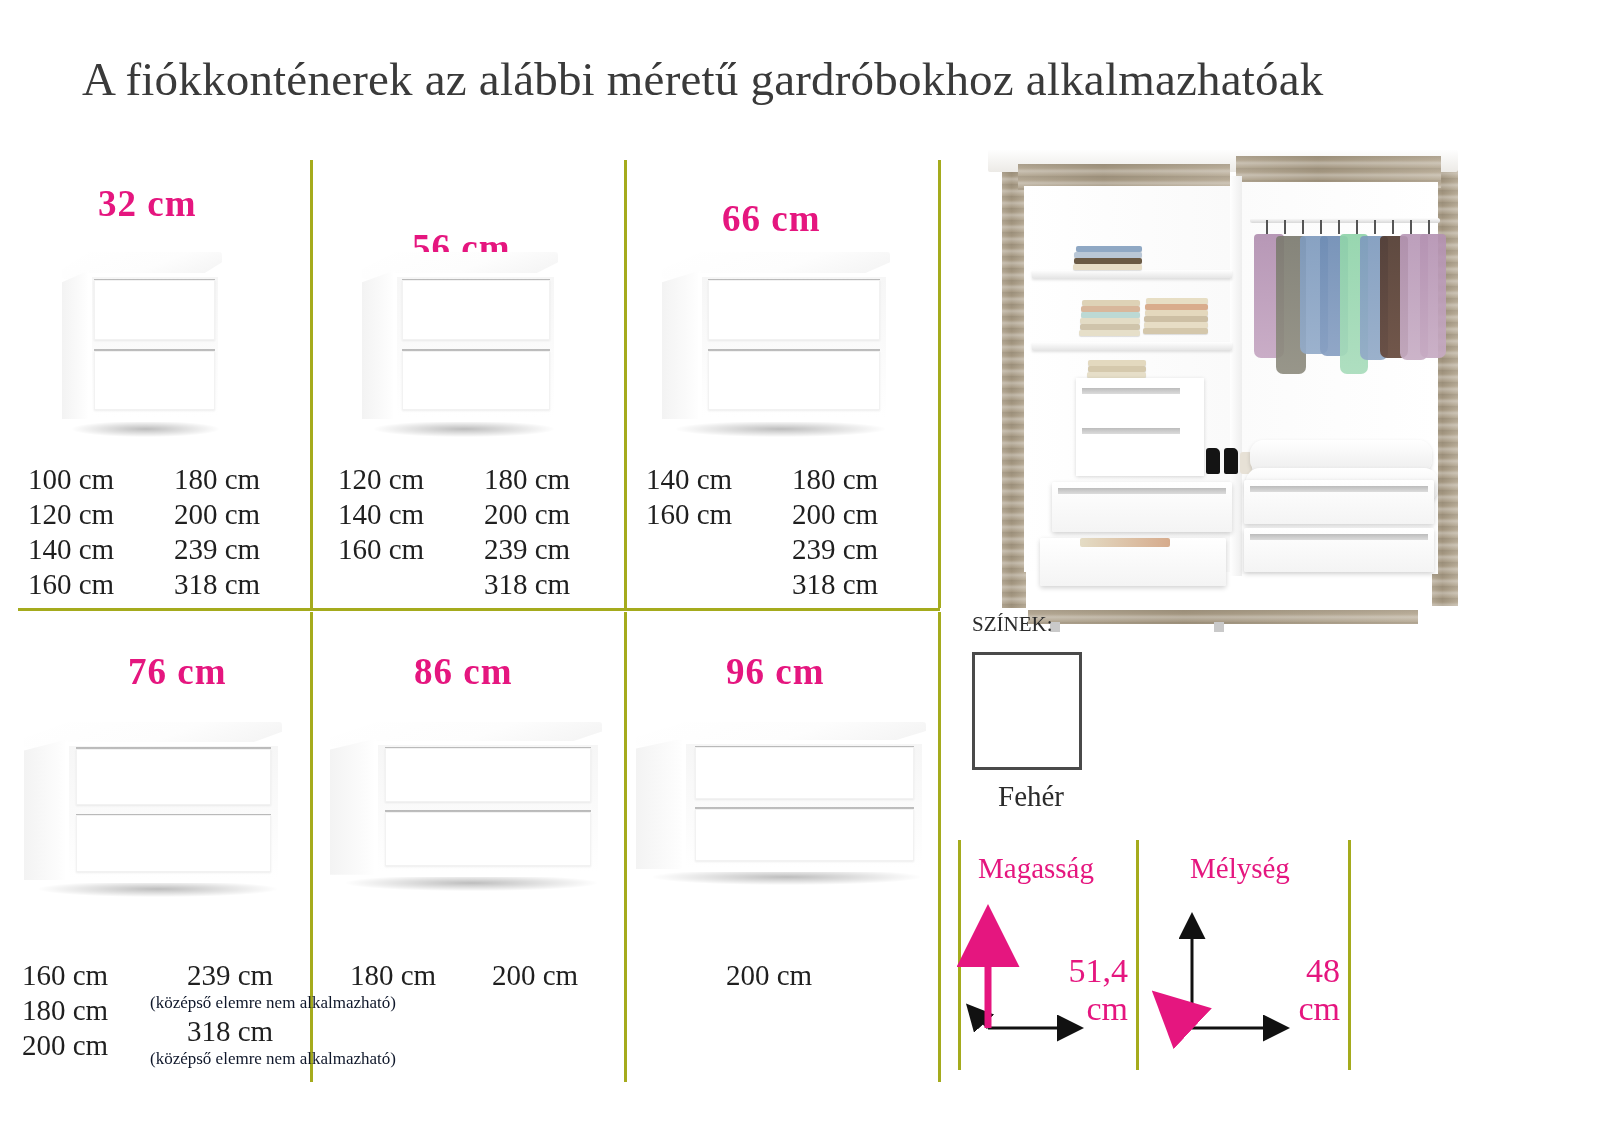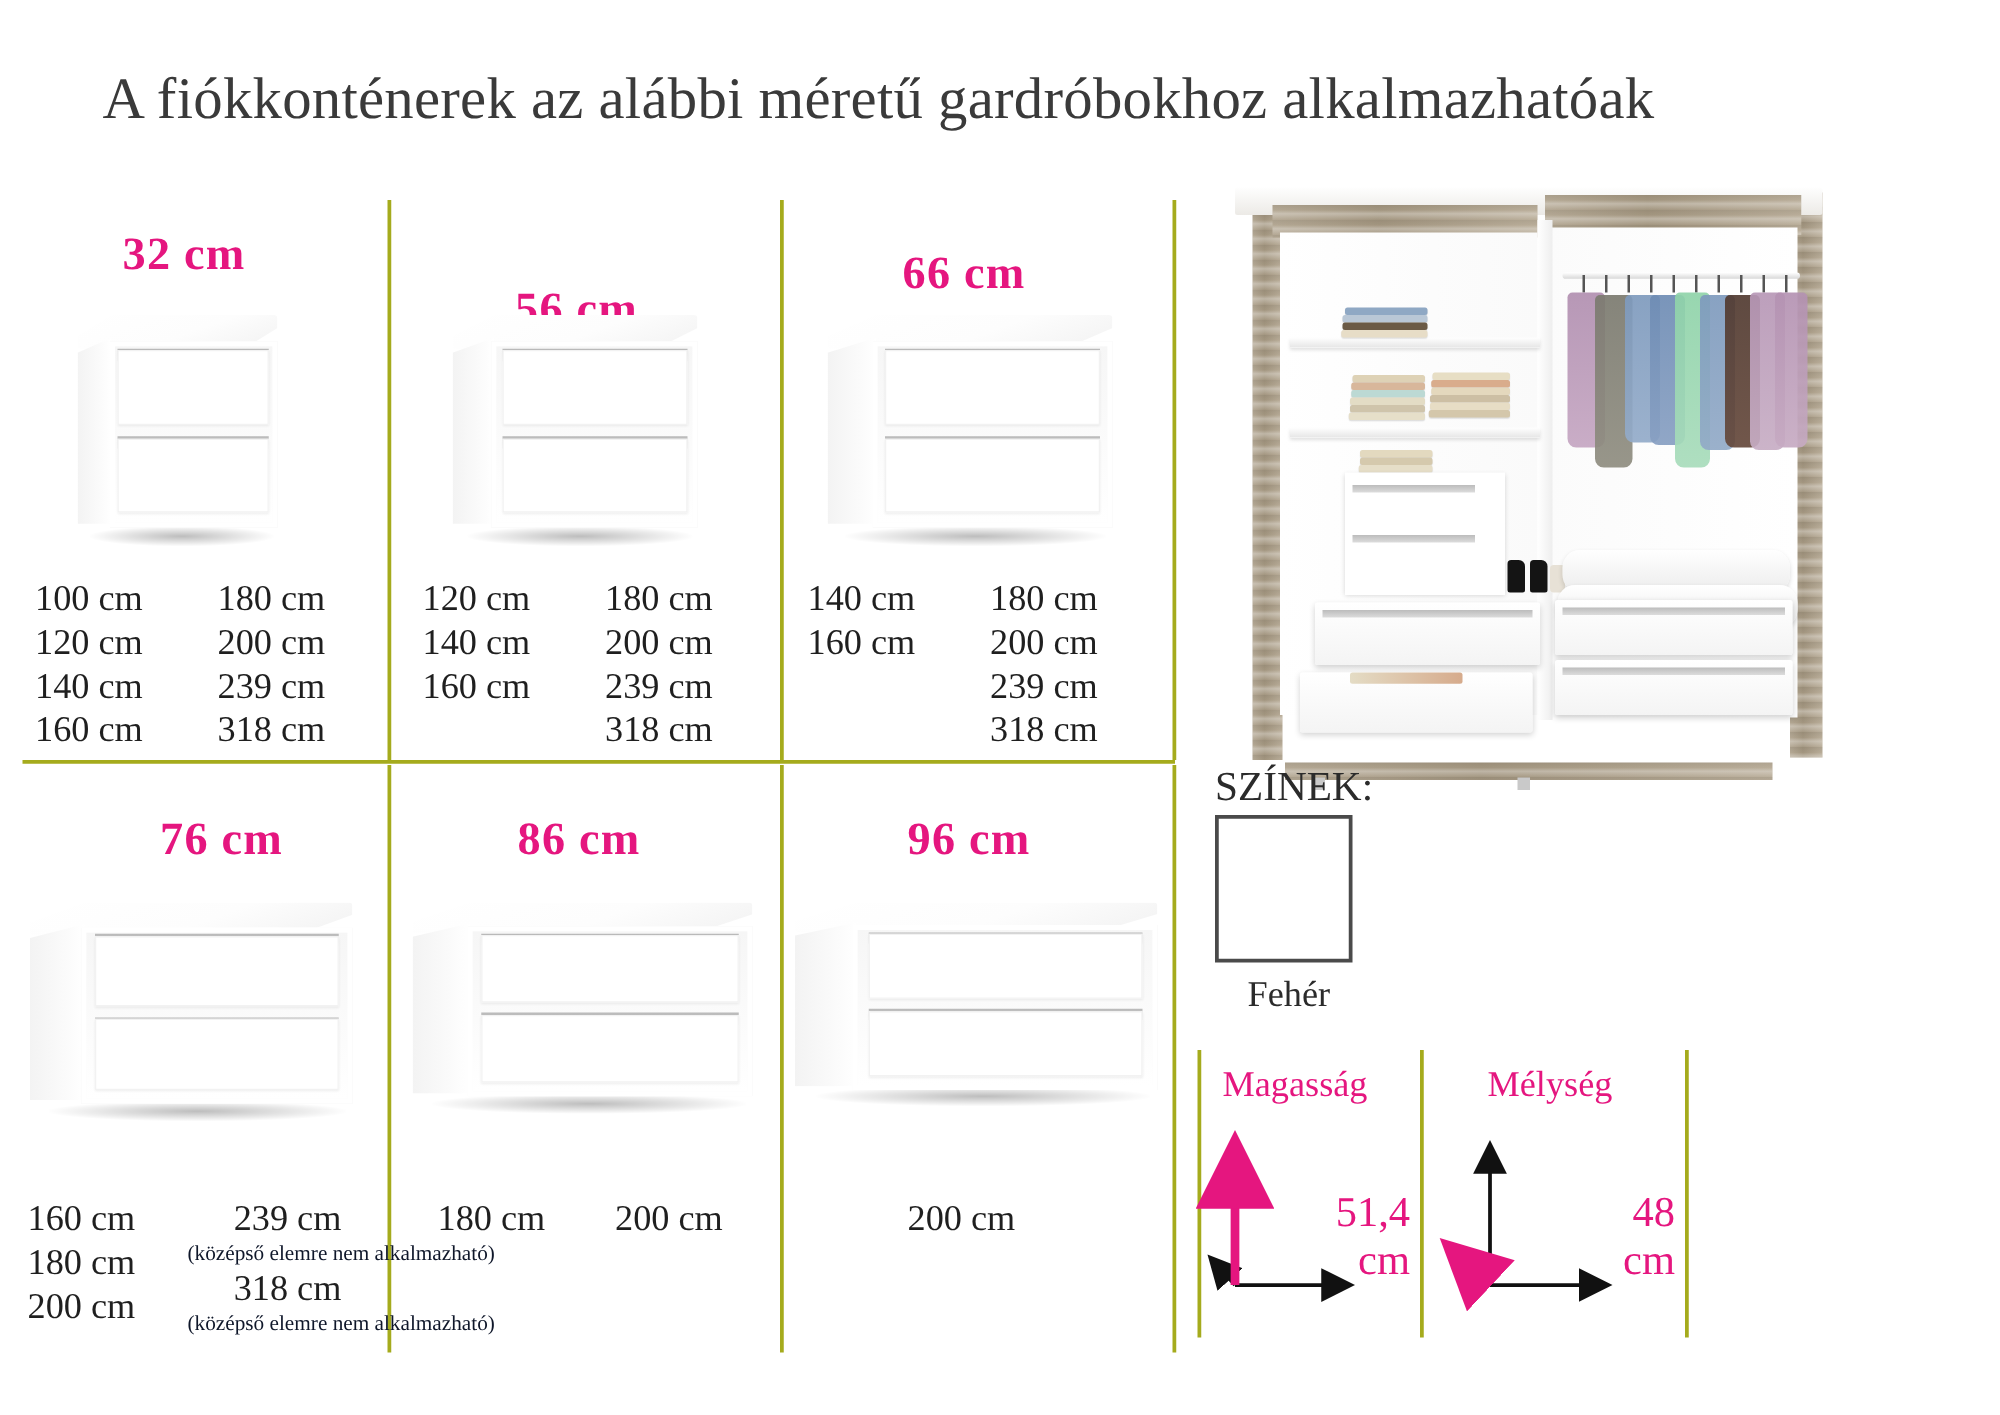--- a/index.html
+++ b/index.html
@@ -83,21 +83,21 @@
       background:linear-gradient(180deg,#ffffff,#ececec);box-shadow:0 2px 4px rgba(0,0,0,.15);}
   .ward .unit{position:absolute;background:#ffffff;box-shadow:0 1px 4px rgba(0,0,0,.16);}
   .ward .unitGap{position:absolute;background:linear-gradient(180deg,#bcbcbc,#dcdcdc);}
   .ward .bigdrawer{position:absolute;background:linear-gradient(180deg,#ffffff,#f4f4f4);
       box-shadow:0 2px 5px rgba(0,0,0,.18);border-radius:2px;}
   .ward .shoe{position:absolute;background:#141414;}
   .ward .base{position:absolute;left:40px;bottom:-6px;width:390px;height:14px;}
   .ward .foot{position:absolute;width:10px;height:10px;background:#c9c9c9;}
 
   
-  .szinek-lab{position:absolute;left:972px;top:612px;font-size:33px;color:#2b2b2b;}
+  .szinek-lab{position:absolute;left:972px;top:612px;font-size:21px;color:#2b2b2b;}
   .swatch{position:absolute;left:972px;top:652px;width:110px;height:118px;
       background:#ffffff;border:3px solid #4a4a4a;box-sizing:border-box;}
   .swatch-lab{position:absolute;left:998px;top:780px;font-size:29px;color:#2b2b2b;}
 
   
   .axp{position:absolute;}
   .axp .ttl{position:absolute;font-size:29px;color:#e5167f;white-space:nowrap;}
   .axp .val{position:absolute;font-size:34px;color:#e5167f;text-align:right;line-height:38px;}
   .axp svg{position:absolute;left:0;top:0;overflow:visible;}
 </style>

